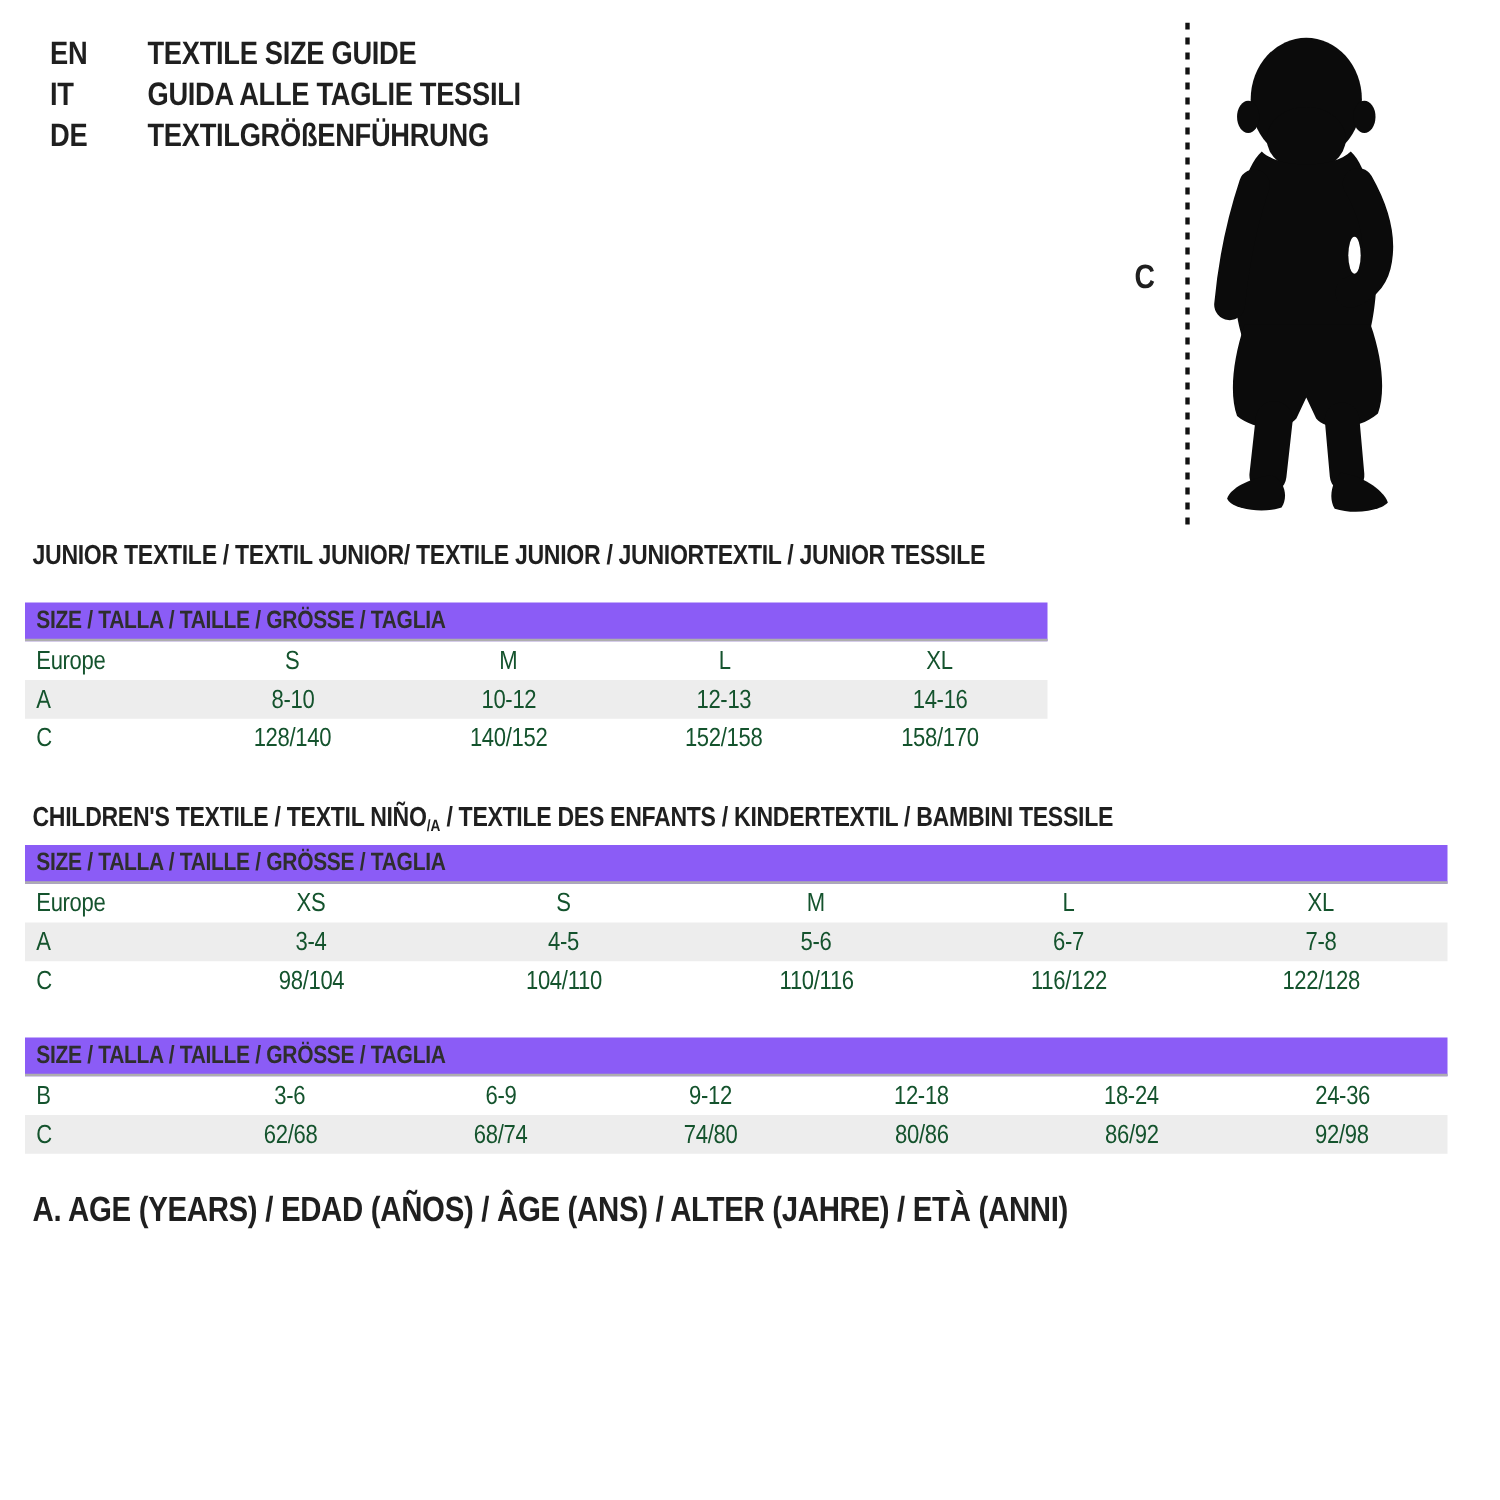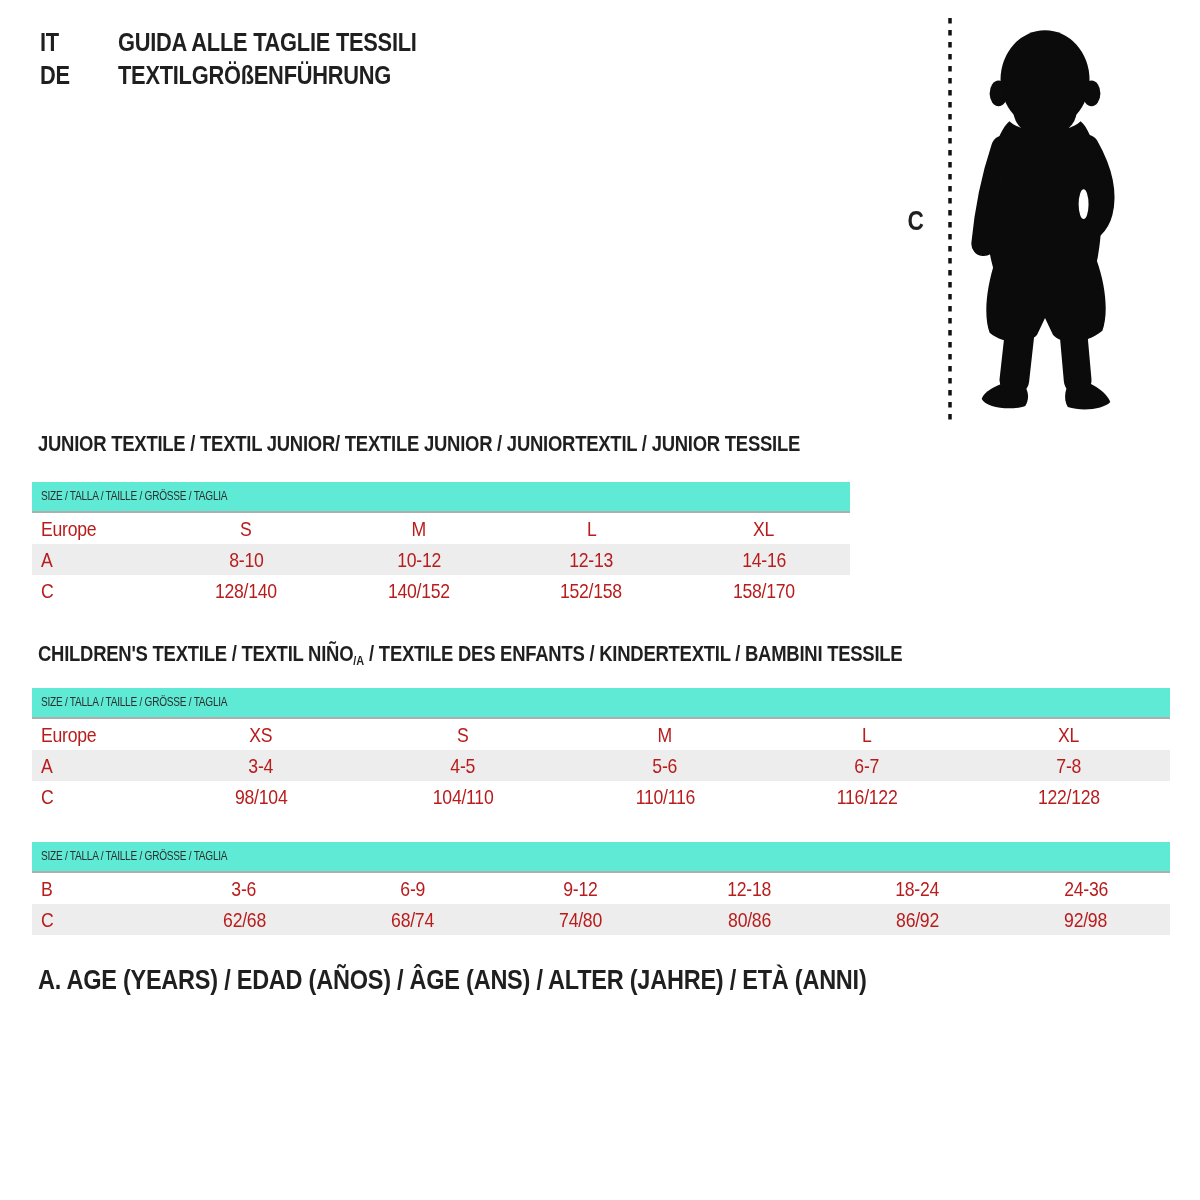--- a/index.html
+++ b/index.html
@@ -64,60 +64,60 @@
   }
   .silhouette {
     position: absolute;
     left: 58px;
     top: 12px;
   }
 
   
   .content {
     position: absolute;
-    left: 32px;
+    left: 20px;
     top: 432px;
     width: 1138px;
   }
   .section-heading {
     margin-left: 6px;
     font-size: 22px;
     font-weight: 700;
     height: 24px;
     line-height: 24px;
     white-space: nowrap;
   }
   #junior-heading  { margin-bottom: 26px; }
-  #children-heading { margin-top: 36px; margin-bottom: 22px; }
+  #children-heading { margin-top: 36px; margin-bottom: 10px; }
   #babies-heading  { margin-top: 30px; margin-bottom: 12px; height: auto; line-height: 34px; }
   .subsize {
     font-size: 13px;
     position: relative;
     top: 4px;
     letter-spacing: 0;
   }
   .size-bar {
     height: 29px;
     line-height: 29px;
-    background: #5eead4;
+    background: #8b5cf6;
     border-bottom: 2px solid #aeaeae;
     padding-left: 9px;
-    font-size: 12px;
-    font-weight: 400;
+    font-size: 20px;
+    font-weight: 700;
     color: #2e2e2e;
   }
   .junior-table { width: 818px; }
   .full-table   { width: 1138px; }
   .trow {
     display: flex;
     height: 31px;
     align-items: center;
     font-size: 21px;
     font-weight: 400;
-    color: #b91c1c;
+    color: #14532d;
   }
   .trow.shade { background: #ededed; }
   .tlabel {
     width: 128px;
     padding-left: 9px;
     box-sizing: border-box;
   }
   .tcell {
     flex: 1;
     text-align: center;
@@ -131,20 +131,24 @@
     line-height: 37px;
     font-size: 28px;
     font-weight: 700;
     white-space: nowrap;
   }
 </style>
 </head>
 <body>
 
 <div class="lang-block">
+  <div class="lang-row">
+    <span class="lang-code"><span class="cond">EN</span></span>
+    <span class="cond">TEXTILE SIZE GUIDE</span>
+  </div>
   <div class="lang-row">
     <span class="lang-code"><span class="cond">IT</span></span>
     <span class="cond">GUIDA ALLE TAGLIE TESSILI</span>
   </div>
   <div class="lang-row">
     <span class="lang-code"><span class="cond">DE</span></span>
     <span class="cond">TEXTILGRÖßENFÜHRUNG</span>
   </div>
 </div>
 

